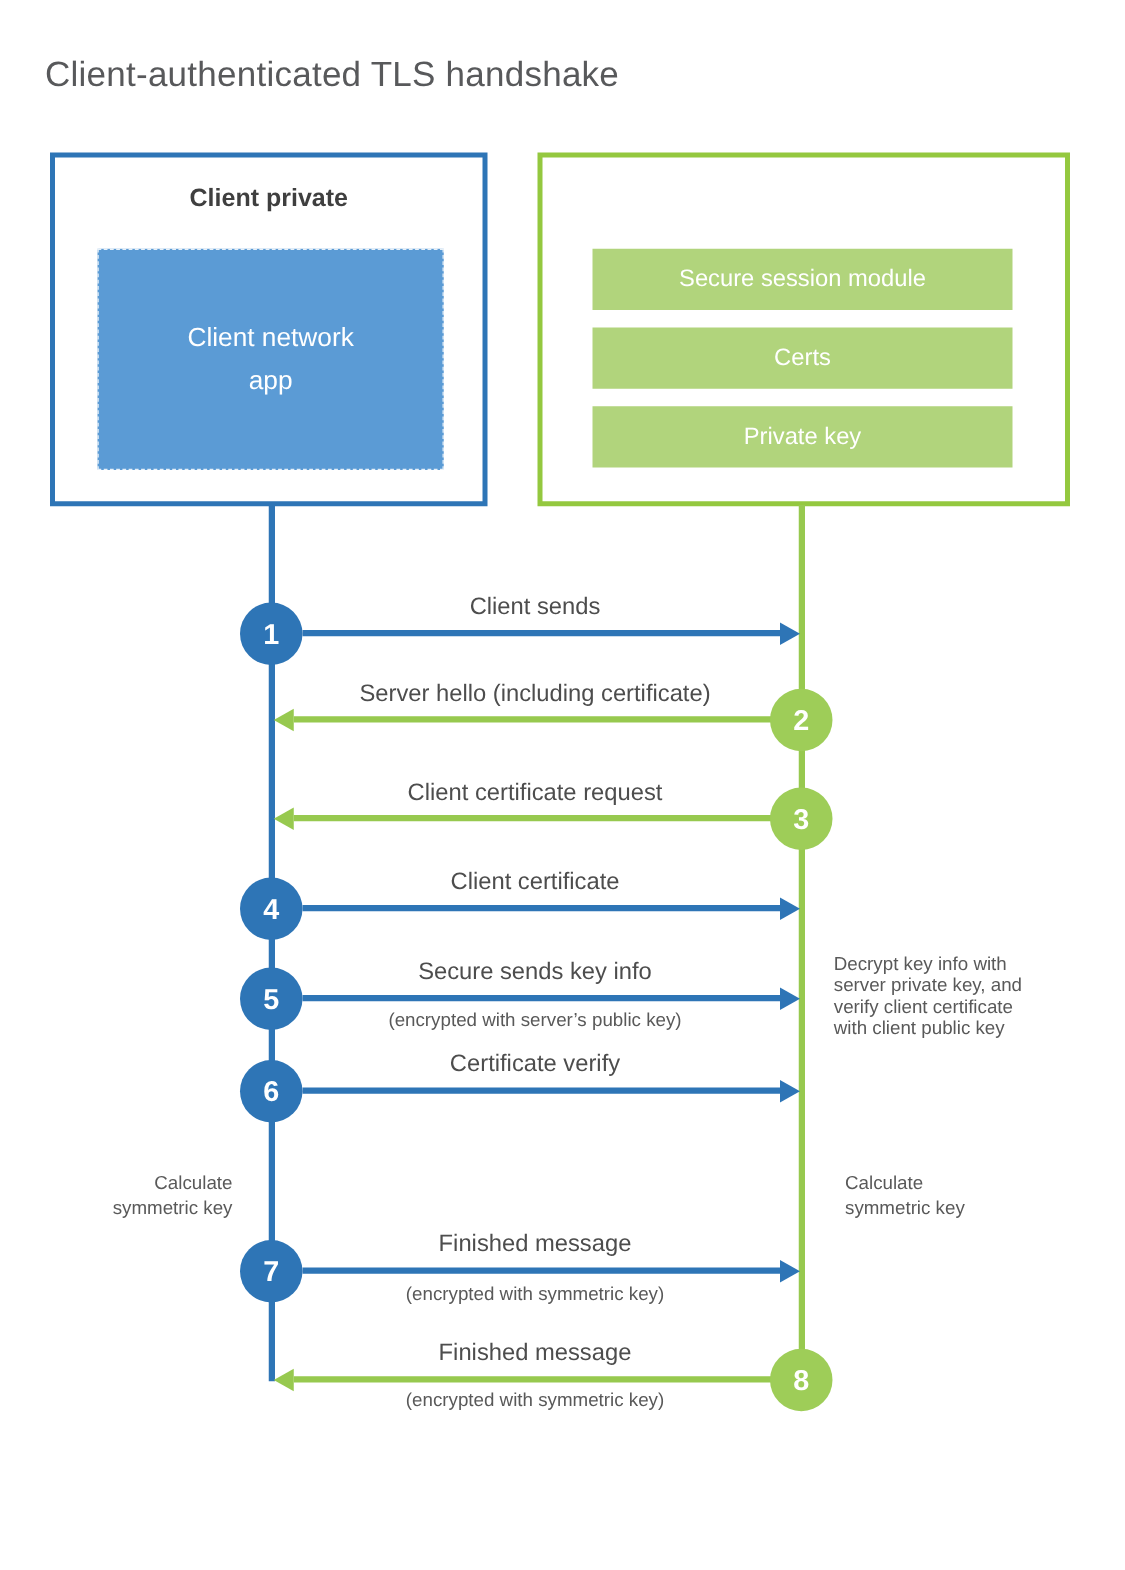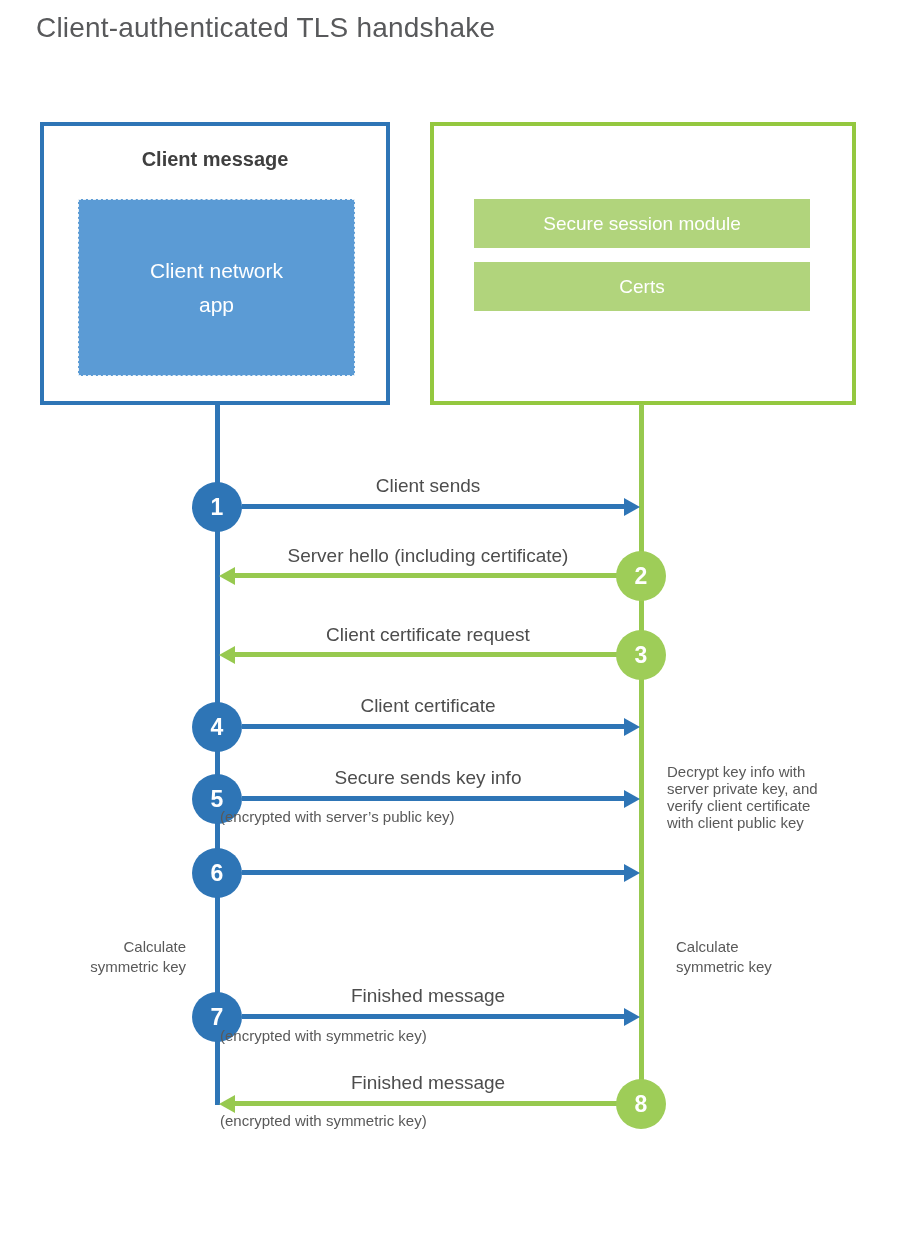--- a/index.html
+++ b/index.html
@@ -2,21 +2,21 @@
 <html><head>
 <meta charset="utf-8">
 <style>
   html,body{margin:0;padding:0;background:#ffffff;}
   #canvas{
     position:relative;width:900px;height:1256px;background:#ffffff;overflow:hidden;
     font-family:"Liberation Sans",sans-serif;
   }
   .abs{position:absolute;}
   
-  .page-title{left:36px;top:12px;font-size:28px;color:#58595b;font-weight:400;letter-spacing:.2px;}
+  .page-title{left:36px;top:44px;font-size:28px;color:#58595b;font-weight:400;letter-spacing:.2px;}
   
   .entity-box{box-sizing:border-box;border-width:4px;border-style:solid;background:#fff;}
   .client-box{left:40px;top:122px;width:350px;height:283px;border-color:#2e75b6;}
   .server-box{left:430px;top:122px;width:426px;height:283px;border-color:#94c83f;}
   .entity-title{font-size:20px;font-weight:700;color:#3f3f3f;text-align:center;}
   .client-title{left:40px;top:148px;width:350px;}
   .server-title{left:430px;top:148px;width:426px;}
   
   .app-box{
     left:78px;top:199px;width:277px;height:177px;background:#5b9bd5;
@@ -39,43 +39,44 @@
   .circle-green{background:#9ecd58;left:616px;}
   
   .aline{height:5px;}
   .aline-blue{left:242px;width:382px;background:#2e75b6;}
   .aline-green{left:235px;width:383px;background:#97c94f;}
   .ahead{width:0;height:0;border-top:9px solid transparent;border-bottom:9px solid transparent;}
   .ahead-right{left:624px;border-left:16px solid #2e75b6;}
   .ahead-left{left:219px;border-right:16px solid #97c94f;}
   
   .msg{left:220px;width:416px;text-align:center;font-size:19px;color:#4d4d4d;}
-  .sub{left:220px;width:416px;text-align:left;font-size:15px;color:#595959;}
+  .sub{left:220px;width:416px;text-align:center;font-size:15px;color:#595959;}
   
   .note{left:667px;top:763px;width:170px;font-size:15px;line-height:17px;color:#595959;}
   .calc{font-size:15px;line-height:20px;color:#595959;top:937px;}
   .calc-left{left:60px;width:126px;text-align:right;}
   .calc-right{left:676px;width:120px;text-align:left;}
 </style>
 </head>
 <body>
 
 <div id="canvas">
 
   <div class="abs page-title">Client-authenticated TLS handshake</div>
 
   <div class="abs entity-box client-box"></div>
-  <div class="abs entity-title client-title">Client message</div>
+  <div class="abs entity-title client-title">Client private</div>
   <div class="abs app-box">
     <span>Client network app</span>
   </div>
 
   <div class="abs entity-box server-box"></div>
   <div class="abs bar bar1">Secure session module</div>
   <div class="abs bar bar2">Certs</div>
+  <div class="abs bar bar3">Private key</div>
 
   <div class="abs lifeline lifeline-blue"></div>
   <div class="abs lifeline lifeline-green"></div>
 
   <div class="abs msg" style="top:475px">Client sends</div>
   <div class="abs aline aline-blue" style="top:504px"></div>
   <div class="abs ahead ahead-right" style="top:498px"></div>
   <div class="abs circle circle-blue" style="top:482px">1</div>
 
   <div class="abs msg" style="top:545px">Server hello (including certificate)</div>
@@ -92,20 +93,21 @@
   <div class="abs aline aline-blue" style="top:724px"></div>
   <div class="abs ahead ahead-right" style="top:718px"></div>
   <div class="abs circle circle-blue" style="top:702px">4</div>
 
   <div class="abs msg" style="top:767px">Secure sends key info</div>
   <div class="abs aline aline-blue" style="top:796px"></div>
   <div class="abs ahead ahead-right" style="top:790px"></div>
   <div class="abs circle circle-blue" style="top:774px">5</div>
   <div class="abs sub" style="top:808px">(encrypted with server’s public key)</div>
 
+  <div class="abs msg" style="top:841px">Certificate verify</div>
   <div class="abs aline aline-blue" style="top:870px"></div>
   <div class="abs ahead ahead-right" style="top:864px"></div>
   <div class="abs circle circle-blue" style="top:848px">6</div>
 
   <div class="abs note">Decrypt key info with server private key, and verify client certificate with client public key</div>
   <div class="abs calc calc-left">Calculate symmetric key</div>
   <div class="abs calc calc-right">Calculate symmetric key</div>
 
   <div class="abs msg" style="top:985px">Finished message</div>
   <div class="abs aline aline-blue" style="top:1014px"></div>

